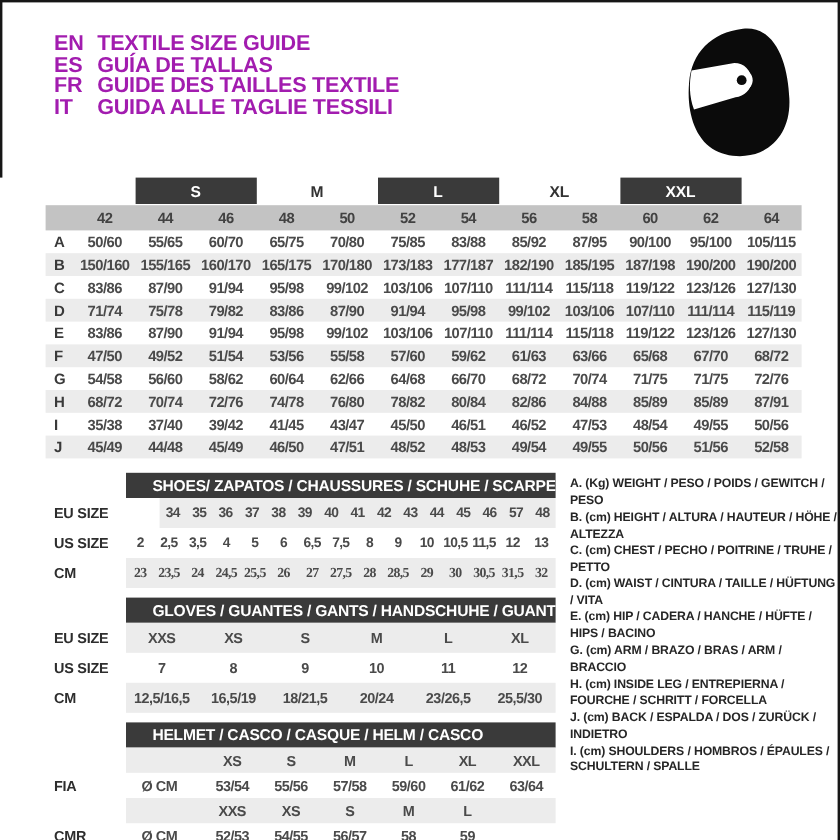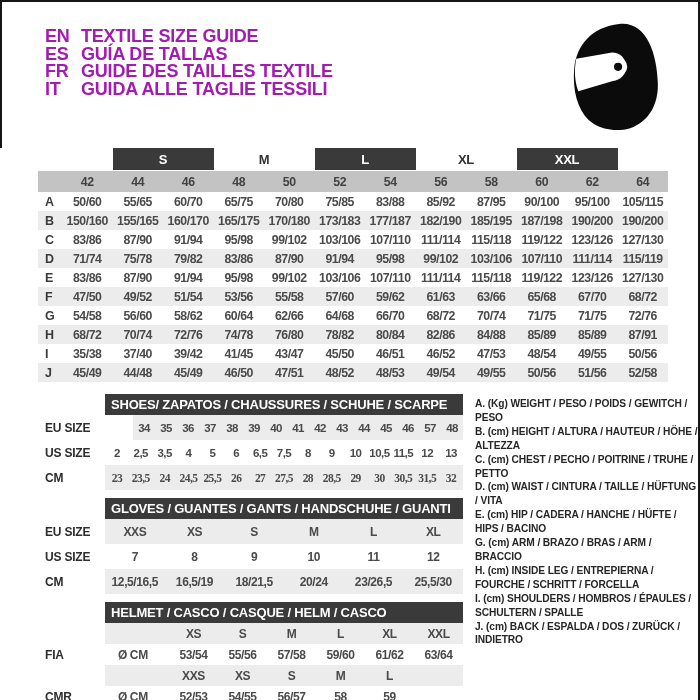--- a/index.html
+++ b/index.html
@@ -31,21 +31,21 @@
   .mt-cell { text-align:center; font-size:12.3px; letter-spacing:-0.45px; color:#4a4a4a; white-space:nowrap; }
   .mt-head .mt-cell { color:#424242; }
 
   
   .bottom { display:flex; margin:12px 0 0 45px; }
   .tables { width:418px; }
   .section { margin-bottom:8px; }
   .srow { display:flex; align-items:center; }
   .slabel { width:60px; font-size:12px; letter-spacing:-0.2px; color:#2d2d2d; }
   .sbar { flex:1; background:#3a3a3a; color:#fff; height:21px; line-height:21px;
-          padding-left:6px; font-size:13px; letter-spacing:-0.2px; white-space:nowrap; overflow:hidden; }
+          padding-left:22px; font-size:13px; letter-spacing:-0.2px; white-space:nowrap; overflow:hidden; }
   .scells { flex:1; display:grid; height:25px; align-items:center; }
   .scells.shade { background:#ececec; }
   .scell { text-align:center; font-size:12px; letter-spacing:-0.4px; color:#4a4a4a; white-space:nowrap; }
   .shoes-rows .scell { font-size:11.5px; letter-spacing:-0.55px; }
   .helmet-rows .scells { height:21px; }
   .helmet-rows .scell.unit { text-align:left; padding-left:13px; }
 
   
   .legend { width:223px; margin-left:12px; padding-top:3px; }
   .legend-item { font-size:10.2px; line-height:13.9px; letter-spacing:-0.1px; color:#262626; }
@@ -433,17 +433,17 @@
 
     </div>
     <aside class="legend">
         <div class="legend-item">A. (Kg) WEIGHT / PESO / POIDS / GEWITCH / PESO</div>
         <div class="legend-item">B. (cm) HEIGHT / ALTURA / HAUTEUR / HÖHE / ALTEZZA</div>
         <div class="legend-item">C. (cm) CHEST / PECHO / POITRINE / TRUHE / PETTO</div>
         <div class="legend-item">D. (cm) WAIST / CINTURA / TAILLE / HÜFTUNG / VITA</div>
         <div class="legend-item">E. (cm) HIP / CADERA / HANCHE / HÜFTE / HIPS /  BACINO</div>
         <div class="legend-item">G. (cm) ARM  / BRAZO / BRAS / ARM / BRACCIO</div>
         <div class="legend-item">H. (cm) INSIDE LEG / ENTREPIERNA / FOURCHE / SCHRITT / FORCELLA</div>
+        <div class="legend-item">J. (cm) BACK / ESPALDA / DOS / ZURÜCK / INDIETRO</div>
         <div class="legend-item">I. (cm) SHOULDERS / HOMBROS / ÉPAULES / SCHULTERN / SPALLE</div>
-        <div class="legend-item">J. (cm) BACK / ESPALDA / DOS / ZURÜCK / INDIETRO</div>
       </aside>
   </div>
 </div>
 
 </body></html>

